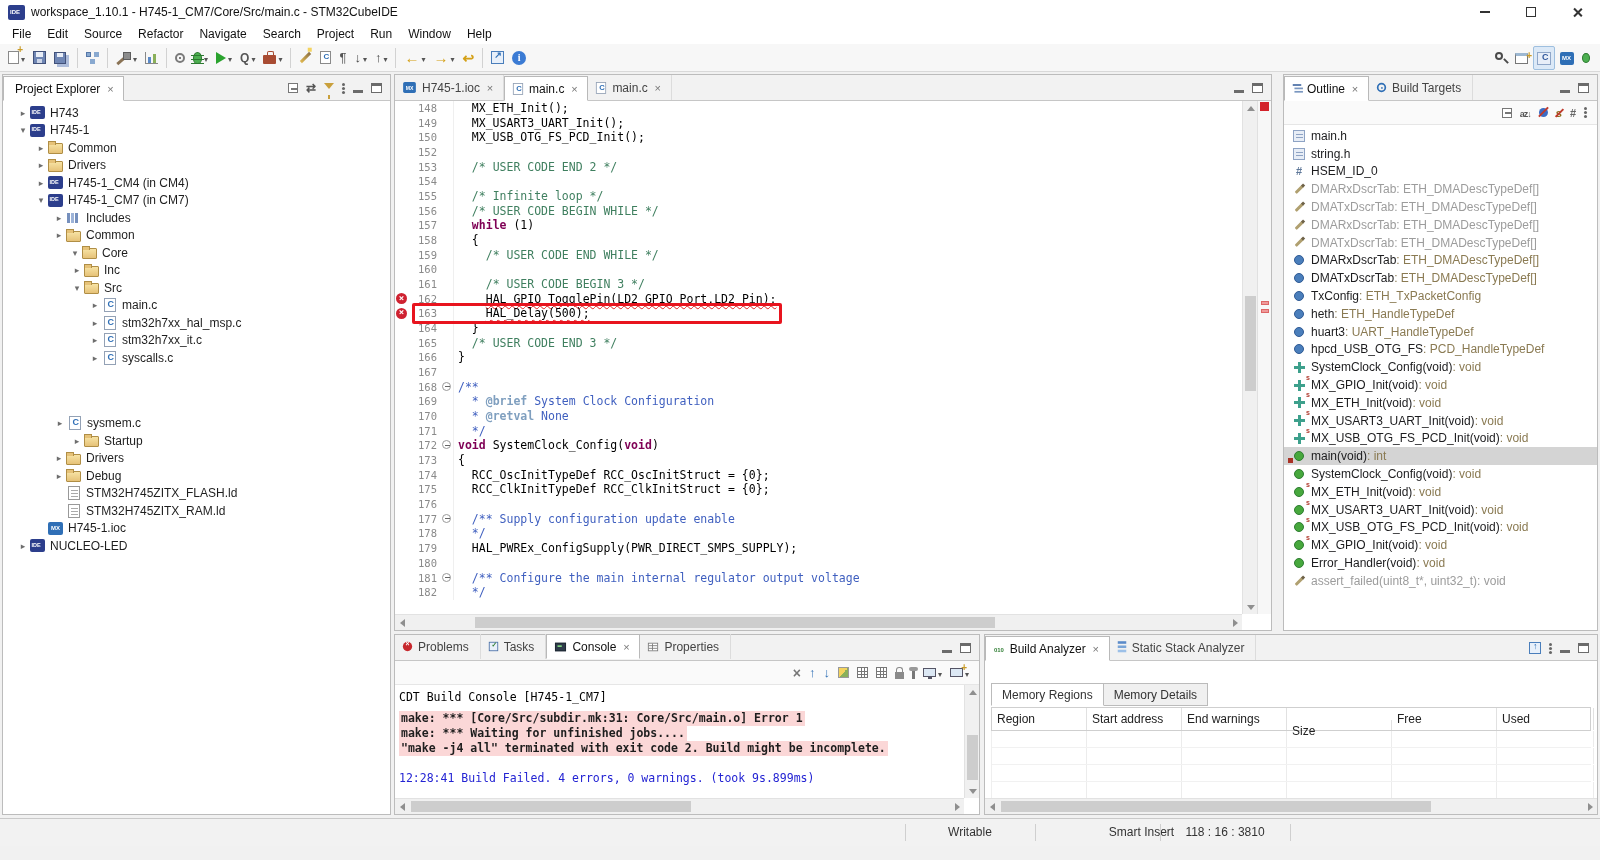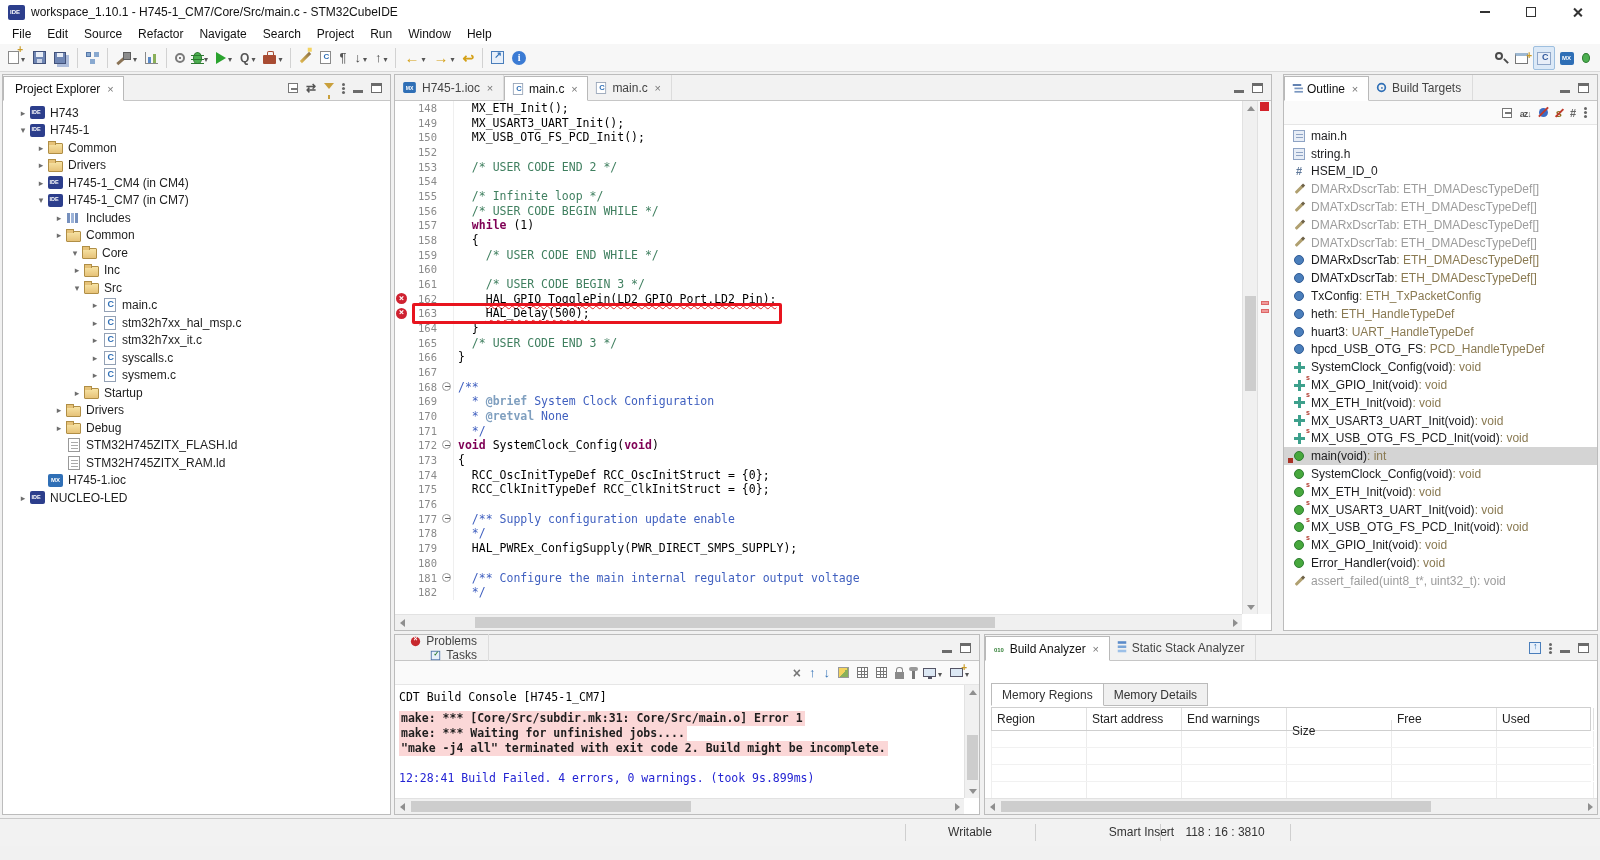--- a/index.html
+++ b/index.html
@@ -510,21 +510,21 @@
         </span>
         <span class="lbl">stm32h7xx_it.c</span>
       </div>
       <div class="trow" style="padding-left: 86px;">
         <span class="chev r"></span>
         <span class="ticon">
           <span class="g g-file-c"></span>
         </span>
         <span class="lbl">syscalls.c</span>
       </div>
-      <div class="trow" style="padding-left: 86px;">
+      <div class="trow" style="padding-left: 51px; margin-top: 48px;">
         <span class="chev r"></span>
         <span class="ticon">
           <span class="g g-file-c"></span>
         </span>
         <span class="lbl">sysmem.c</span>
       </div>
       <div class="trow" style="padding-left: 68px;">
         <span class="chev r"></span>
         <span class="ticon">
           <span class="g g-folder"></span>
@@ -1062,21 +1062,21 @@
           <span class="g g-o-pen"></span>
         </span>
         <span class="oname">assert_failed(uint8_t*, uint32_t)</span>
         <span class="osuf"> : void</span>
       </div>
     </div>
 </div>
 
 <div class="panel" id="p-console">
   <div class="vtabbar">
-    <span id="cs-tabs" style="display:flex;align-items:flex-end;height:26px;flex-direction:column;">
+    <span id="cs-tabs" style="display:flex;align-items:flex-start;height:26px;">
         <div class="vtab">
           <span class="tic g g-problems"></span>
           <span class="tlabel">Problems</span>
         </div>
         <div class="vtab">
           <span class="tic g g-tasks"></span>
           <span class="tlabel">Tasks</span>
         </div>
         <div class="vtab active">
           <span class="tic g g-console-view"></span>

